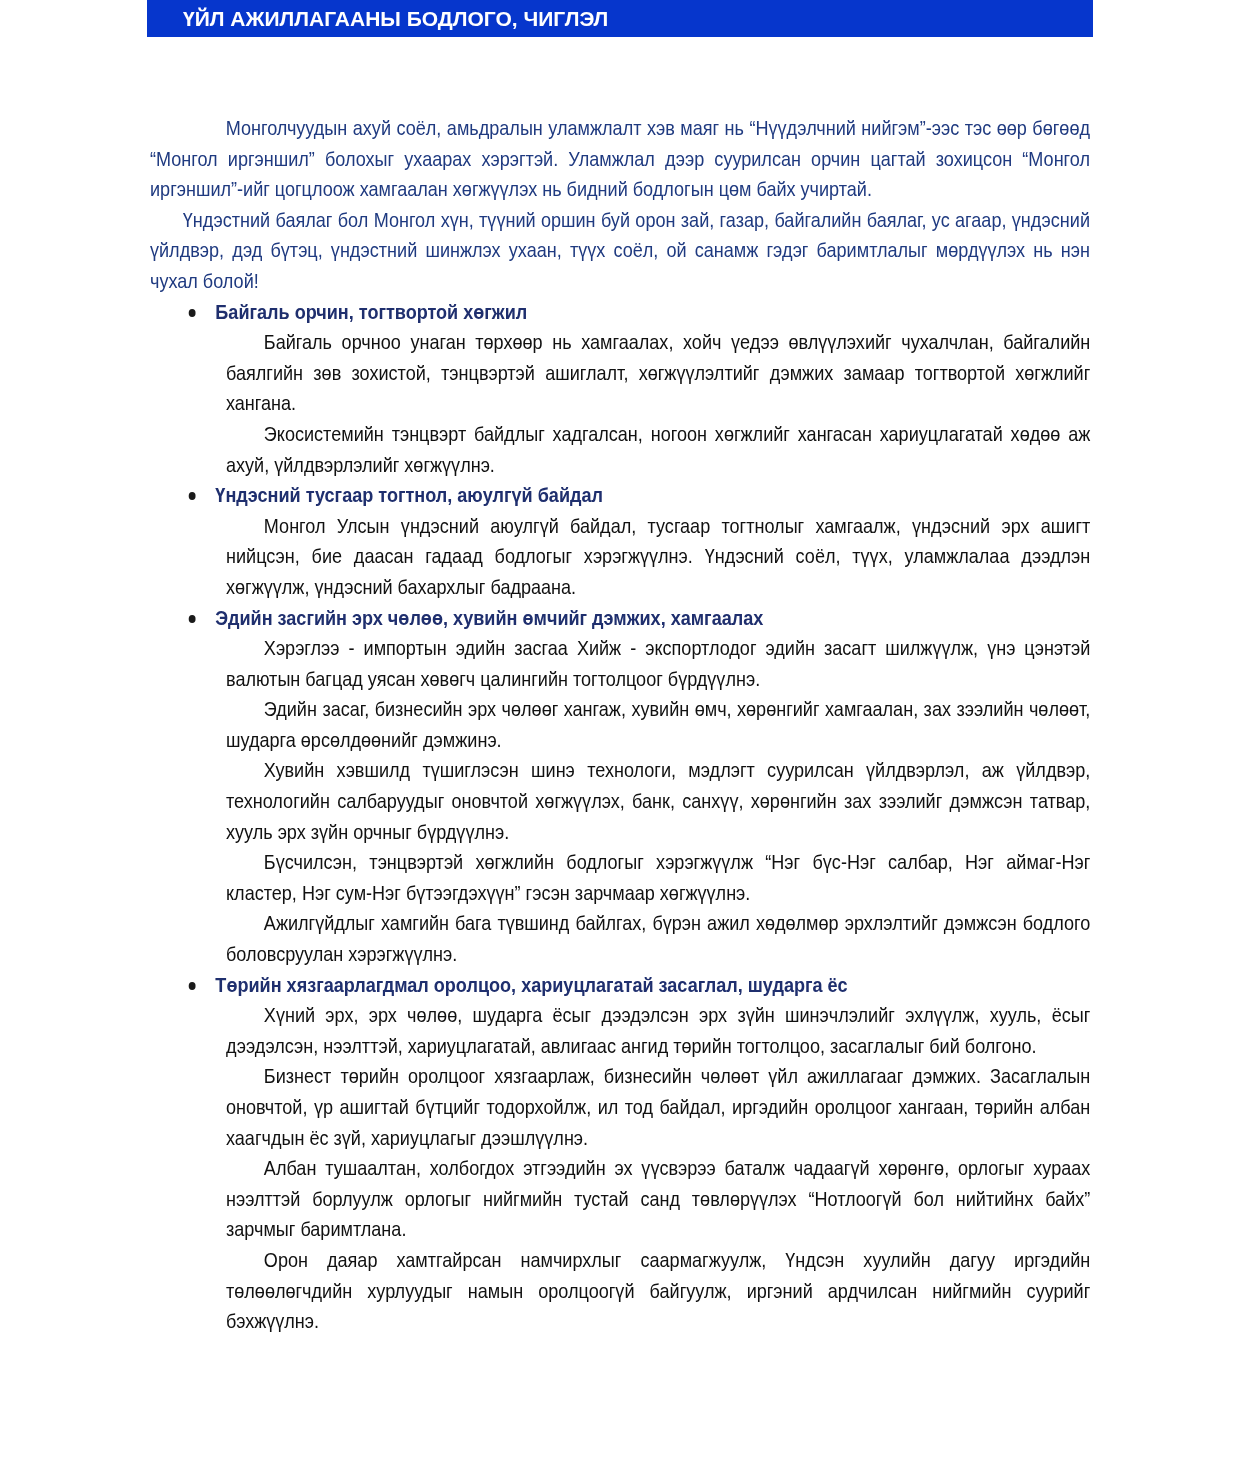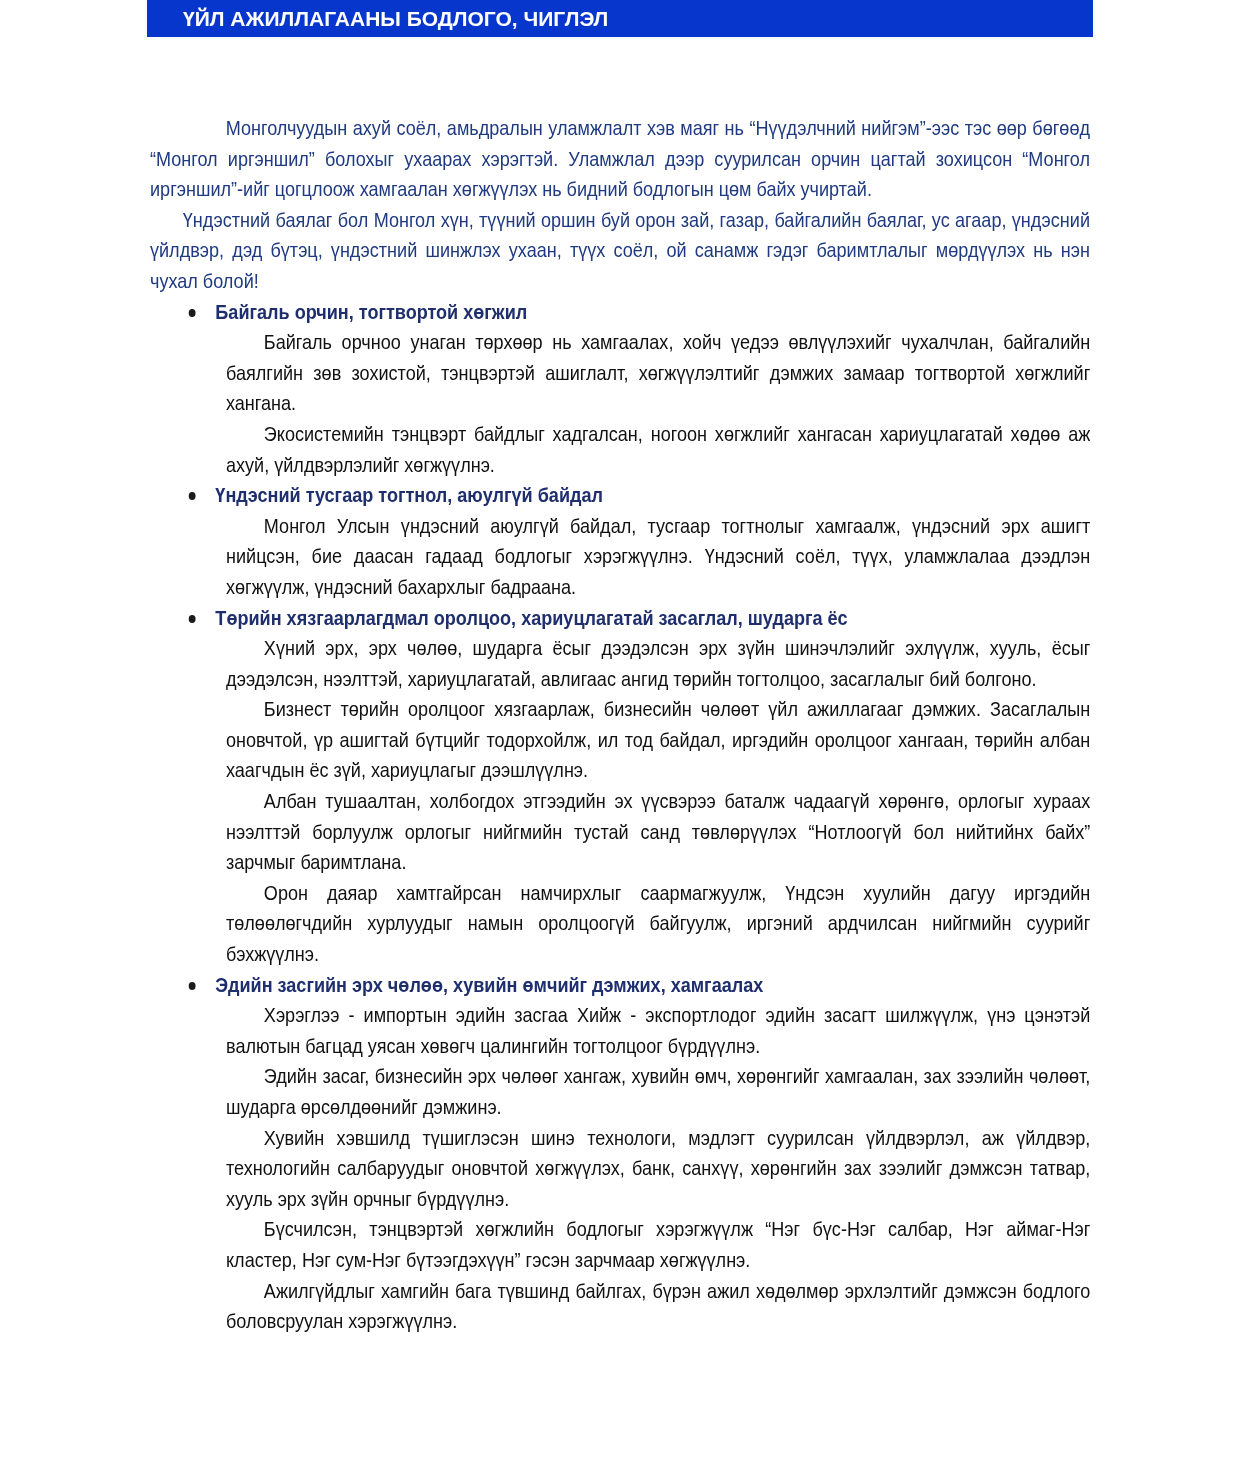--- a/index.html
+++ b/index.html
@@ -63,33 +63,33 @@
       <div class="bullet-heading">
         <span class="bullet-dot"></span>
         <span>Үндэсний тусгаар тогтнол, аюулгүй байдал</span>
       </div>
       <p class="body-p">Монгол Улсын үндэсний аюулгүй байдал, тусгаар тогтнолыг хамгаалж, үндэсний эрх ашигт нийцсэн, бие даасан гадаад бодлогыг хэрэгжүүлнэ. Үндэсний соёл, түүх, уламжлалаа дээдлэн хөгжүүлж, үндэсний бахархлыг бадраана.</p>
     </div>
 
     <div class="section">
       <div class="bullet-heading">
         <span class="bullet-dot"></span>
-        <span>Төрийн хязгаарлагдмал оролцоо, хариуцлагатай засаглал, шударга ёс</span>
-      </div>
-      <p class="body-p">Хүний эрх, эрх чөлөө, шударга ёсыг дээдэлсэн эрх зүйн шинэчлэлийг эхлүүлж, хууль, ёсыг дээдэлсэн, нээлттэй, хариуцлагатай, авлигаас ангид төрийн тогтолцоо, засаглалыг бий болгоно.</p>
-      <p class="body-p">Бизнест төрийн оролцоог хязгаарлаж, бизнесийн чөлөөт үйл ажиллагааг дэмжих. Засаглалын оновчтой, үр ашигтай бүтцийг тодорхойлж, ил тод байдал, иргэдийн оролцоог хангаан, төрийн албан хаагчдын ёс зүй, хариуцлагыг дээшлүүлнэ.</p>
-      <p class="body-p">Албан тушаалтан, холбогдох этгээдийн эх үүсвэрээ баталж чадаагүй хөрөнгө, орлогыг хураах нээлттэй борлуулж орлогыг нийгмийн тустай санд төвлөрүүлэх “Нотлоогүй бол нийтийнх байх” зарчмыг баримтлана.</p>
-      <p class="body-p">Орон даяар хамтгайрсан намчирхлыг саармагжуулж, Үндсэн хуулийн дагуу иргэдийн төлөөлөгчдийн хурлуудыг намын оролцоогүй байгуулж, иргэний ардчилсан нийгмийн суурийг бэхжүүлнэ.</p>
-    </div>
-
-    <div class="section">
-      <div class="bullet-heading">
-        <span class="bullet-dot"></span>
         <span>Эдийн засгийн эрх чөлөө, хувийн өмчийг дэмжих, хамгаалах</span>
       </div>
       <p class="body-p">Хэрэглээ - импортын эдийн засгаа Хийж - экспортлодог эдийн засагт шилжүүлж, үнэ цэнэтэй валютын багцад уясан хөвөгч цалингийн тогтолцоог бүрдүүлнэ.</p>
       <p class="body-p">Эдийн засаг, бизнесийн эрх чөлөөг хангаж, хувийн өмч, хөрөнгийг хамгаалан, зах зээлийн чөлөөт, шударга өрсөлдөөнийг дэмжинэ.</p>
       <p class="body-p">Хувийн хэвшилд түшиглэсэн шинэ технологи, мэдлэгт суурилсан үйлдвэрлэл, аж үйлдвэр, технологийн салбаруудыг оновчтой хөгжүүлэх, банк, санхүү, хөрөнгийн зах зээлийг дэмжсэн татвар, хууль эрх зүйн орчныг бүрдүүлнэ.</p>
       <p class="body-p">Бүсчилсэн, тэнцвэртэй хөгжлийн бодлогыг хэрэгжүүлж “Нэг бүс-Нэг салбар, Нэг аймаг-Нэг кластер, Нэг сум-Нэг бүтээгдэхүүн” гэсэн зарчмаар хөгжүүлнэ.</p>
       <p class="body-p">Ажилгүйдлыг хамгийн бага түвшинд байлгах, бүрэн ажил хөдөлмөр эрхлэлтийг дэмжсэн бодлого боловсруулан хэрэгжүүлнэ.</p>
     </div>
+
+    <div class="section">
+      <div class="bullet-heading">
+        <span class="bullet-dot"></span>
+        <span>Төрийн хязгаарлагдмал оролцоо, хариуцлагатай засаглал, шударга ёс</span>
+      </div>
+      <p class="body-p">Хүний эрх, эрх чөлөө, шударга ёсыг дээдэлсэн эрх зүйн шинэчлэлийг эхлүүлж, хууль, ёсыг дээдэлсэн, нээлттэй, хариуцлагатай, авлигаас ангид төрийн тогтолцоо, засаглалыг бий болгоно.</p>
+      <p class="body-p">Бизнест төрийн оролцоог хязгаарлаж, бизнесийн чөлөөт үйл ажиллагааг дэмжих. Засаглалын оновчтой, үр ашигтай бүтцийг тодорхойлж, ил тод байдал, иргэдийн оролцоог хангаан, төрийн албан хаагчдын ёс зүй, хариуцлагыг дээшлүүлнэ.</p>
+      <p class="body-p">Албан тушаалтан, холбогдох этгээдийн эх үүсвэрээ баталж чадаагүй хөрөнгө, орлогыг хураах нээлттэй борлуулж орлогыг нийгмийн тустай санд төвлөрүүлэх “Нотлоогүй бол нийтийнх байх” зарчмыг баримтлана.</p>
+      <p class="body-p">Орон даяар хамтгайрсан намчирхлыг саармагжуулж, Үндсэн хуулийн дагуу иргэдийн төлөөлөгчдийн хурлуудыг намын оролцоогүй байгуулж, иргэний ардчилсан нийгмийн суурийг бэхжүүлнэ.</p>
+    </div>
   </div>
 </div>
 
 </body></html>

